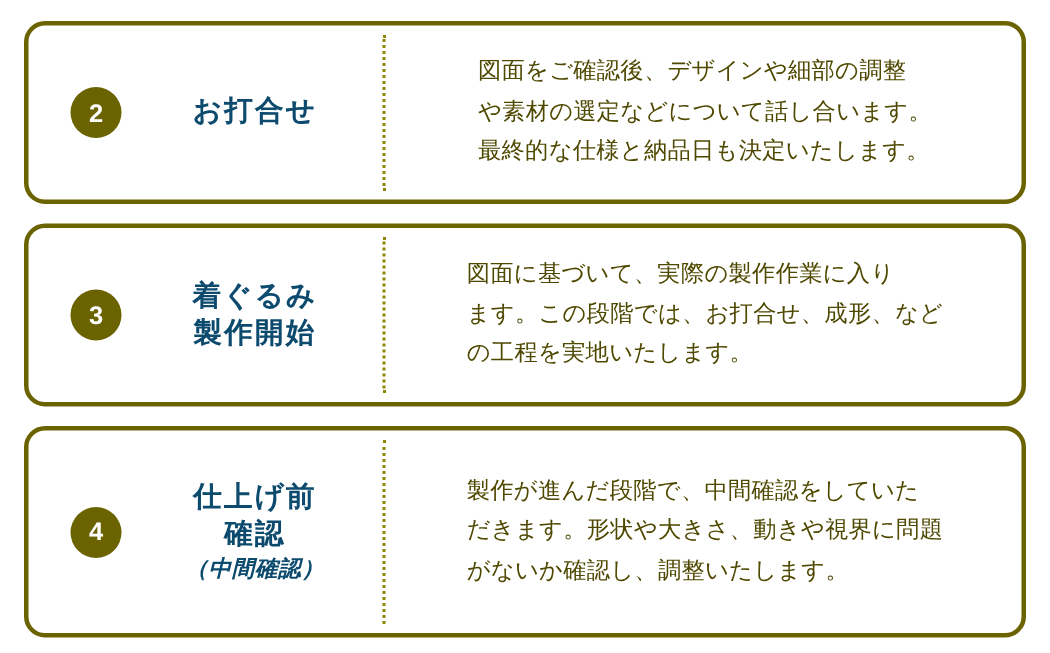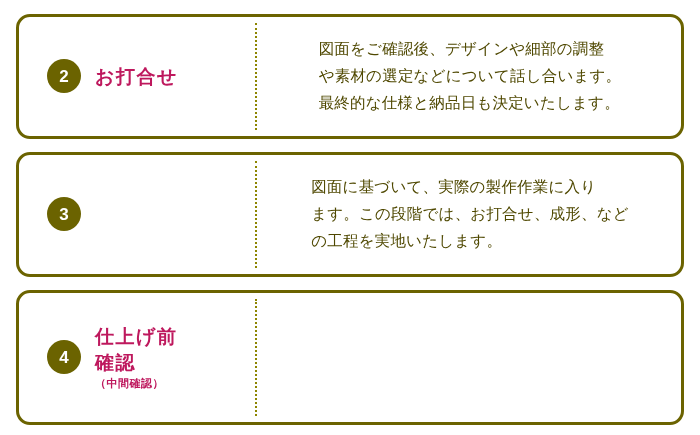--- a/index.html
+++ b/index.html
@@ -55,32 +55,33 @@
     font-size: 17px;
     font-weight: bold;
     display: flex;
     align-items: center;
     justify-content: center;
     line-height: 1;
   }
   .step-title {
     font-size: 19px;
     font-weight: bold;
-    color: #be185d;
+    color: #0c4a6e;
     letter-spacing: 1.5px;
     line-height: 1.35;
-    text-align: left;
+    text-align: center;
     flex: 1 1 auto;
     padding-right: 10px;
     white-space: pre-line;
   }
   .step-title .sub {
     display: block;
-    font-size: 11px;
+    font-size: 15px;
     letter-spacing: 0.5px;
+    font-style: italic;
   }
   .step-body {
     box-sizing: border-box;
     flex: 1 1 auto;
     display: flex;
     align-items: center;
     padding: 0 8px 0 20px;
     justify-content: center;
   }
   .step-text {
@@ -107,32 +108,42 @@
     <div class="step-body">
       <div class="step-text">図面をご確認後、デザインや細部の調整
 や素材の選定などについて話し合います。
 最終的な仕様と納品日も決定いたします。</div>
     </div>
   </div>
 
   <div class="step-card">
     <div class="step-left">
       <div class="step-badge">3</div>
+      <div class="step-title">
+        <span>着ぐるみ
+製作開始</span>
+        <span class="sub"></span>
+      </div>
     </div>
     <div class="step-body">
       <div class="step-text">図面に基づいて、実際の製作作業に入り
 ます。この段階では、お打合せ、成形、など
 の工程を実地いたします。</div>
     </div>
   </div>
 
   <div class="step-card">
     <div class="step-left">
       <div class="step-badge">4</div>
       <div class="step-title">
         <span>仕上げ前
 確認</span>
         <span class="sub">（中間確認）</span>
       </div>
     </div>
+    <div class="step-body">
+      <div class="step-text">製作が進んだ段階で、中間確認をしていた
+だきます。形状や大きさ、動きや視界に問題
+がないか確認し、調整いたします。</div>
+    </div>
   </div>
 
 </div>
 
 </body></html>

